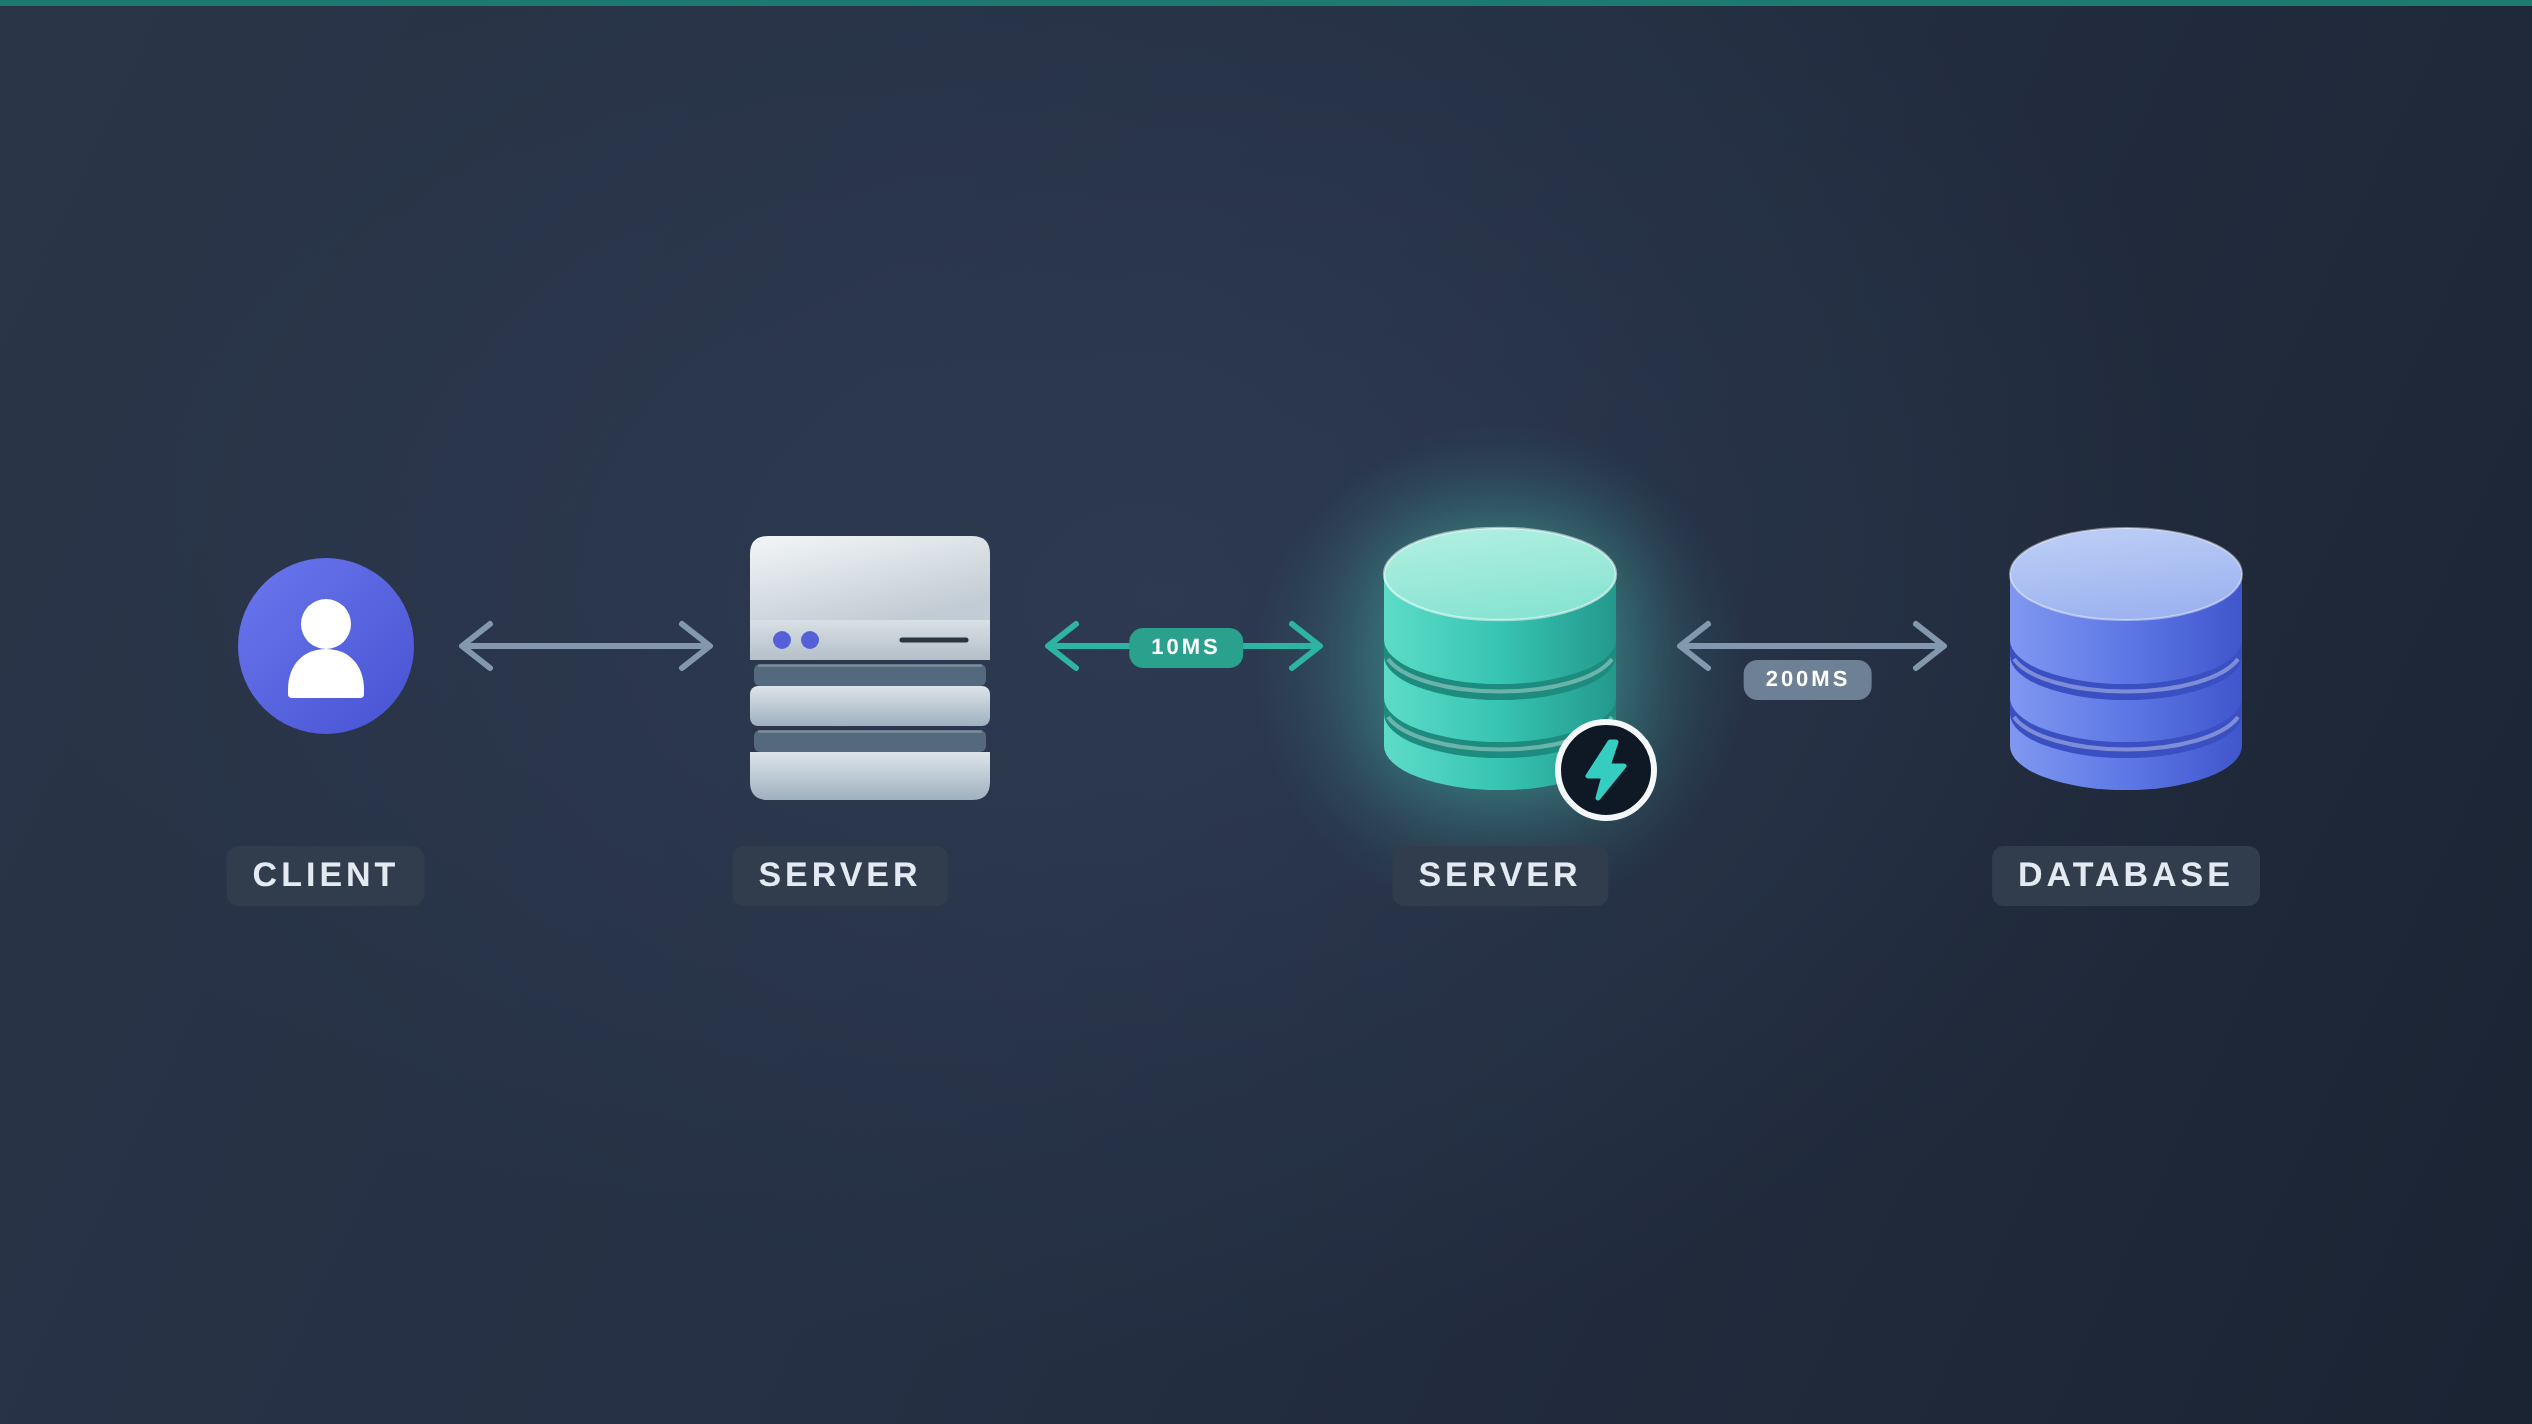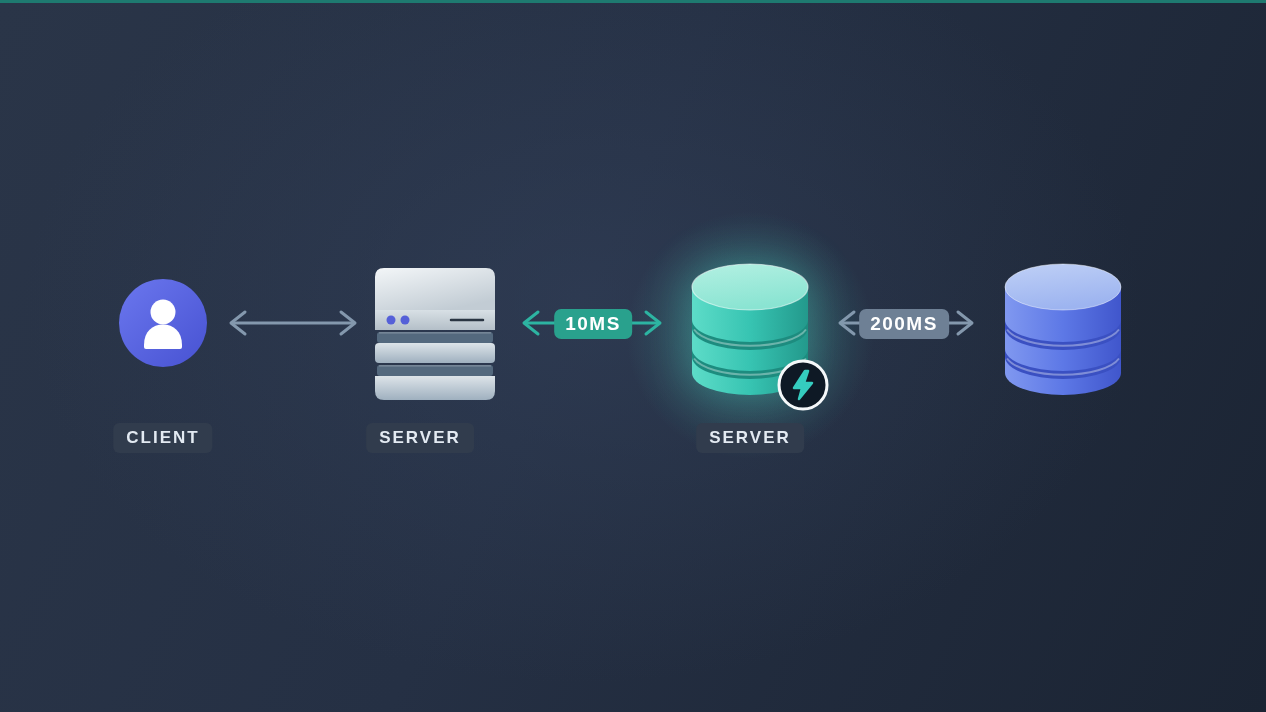--- a/index.html
+++ b/index.html
@@ -28,21 +28,21 @@
   .node-label{
     position:absolute;top:423px;transform:translateX(-50%);
     background:#313c4d;border-radius:6px;
     padding:5px 13px;
     color:#e3eaf2;font-size:17px;font-weight:bold;letter-spacing:2px;
     white-space:nowrap;z-index:4;text-align:right;
   }
   .latency-badge{
     position:absolute;top:324px;transform:translate(-50%,-50%);
     border-radius:7px;padding:4px 11px;
-    color:#ffffff;font-size:19px;font-weight:bold;letter-spacing:1.5px;
+    color:#ffffff;font-size:11px;font-weight:bold;letter-spacing:1.5px;
     white-space:nowrap;z-index:4;
   }
   .badge-teal{background:#29a18d;}
   .badge-gray{background:#6e8095;}
   .bolt-badge{position:absolute;left:776px;top:358px;z-index:5;}
 </style>
 </head>
 <body>
 
 <div class="stage">
@@ -148,19 +148,20 @@
     </defs>
     <path d="M4 24 L4 110 A58 22 0 0 0 120 110 L120 24 Z" fill="url(#gradDbSide)"></path>
     <path d="M4 57 A58 22 0 0 0 120 57 L120 65 A58 22 0 0 1 4 65 Z" fill="#3a50c2"></path>
     <path d="M6 66.5 A58 22 0 0 0 118 66.5" stroke="rgba(255,255,255,0.35)" stroke-width="2" fill="none"></path>
     <path d="M4 86 A58 22 0 0 0 120 86 L120 94 A58 22 0 0 1 4 94 Z" fill="#3a50c2"></path>
     <path d="M6 95.5 A58 22 0 0 0 118 95.5" stroke="rgba(255,255,255,0.35)" stroke-width="2" fill="none"></path>
     <ellipse cx="62" cy="24" rx="58" ry="23" fill="url(#gradDbTop)" stroke="rgba(255,255,255,0.45)" stroke-width="1"></ellipse>
   </svg>
 
   <div class="latency-badge badge-teal" style="left:593px;">10MS</div>
-  <div class="latency-badge badge-gray" style="left:904px;">200MS</div>
+  <div class="latency-badge badge-gray" style="left:904px;margin-top:16px;">200MS</div>
 
   <div class="node-label" style="left:163px;">CLIENT</div>
   <div class="node-label" style="left:420px;">SERVER</div>
   <div class="node-label" style="left:750px;">SERVER</div>
+  <div class="node-label" style="left:1063px;">DATABASE</div>
 
 </div>
 
 </body></html>

